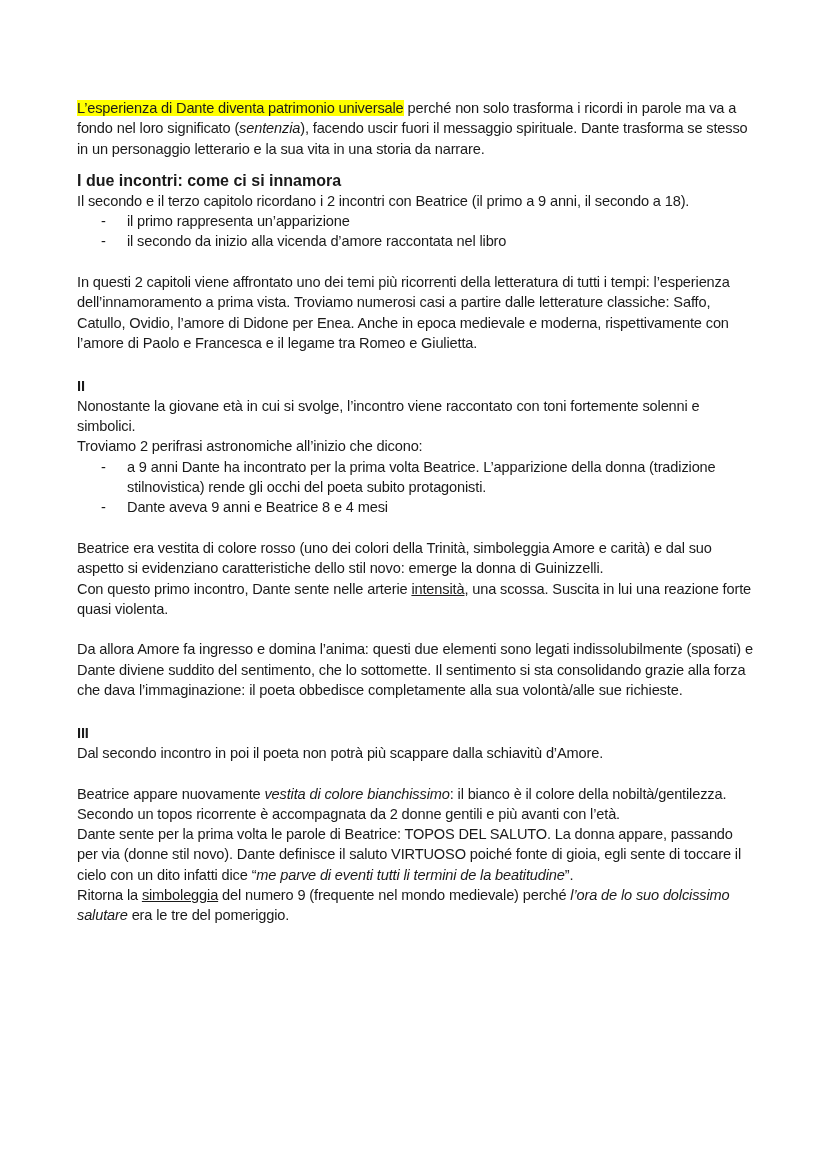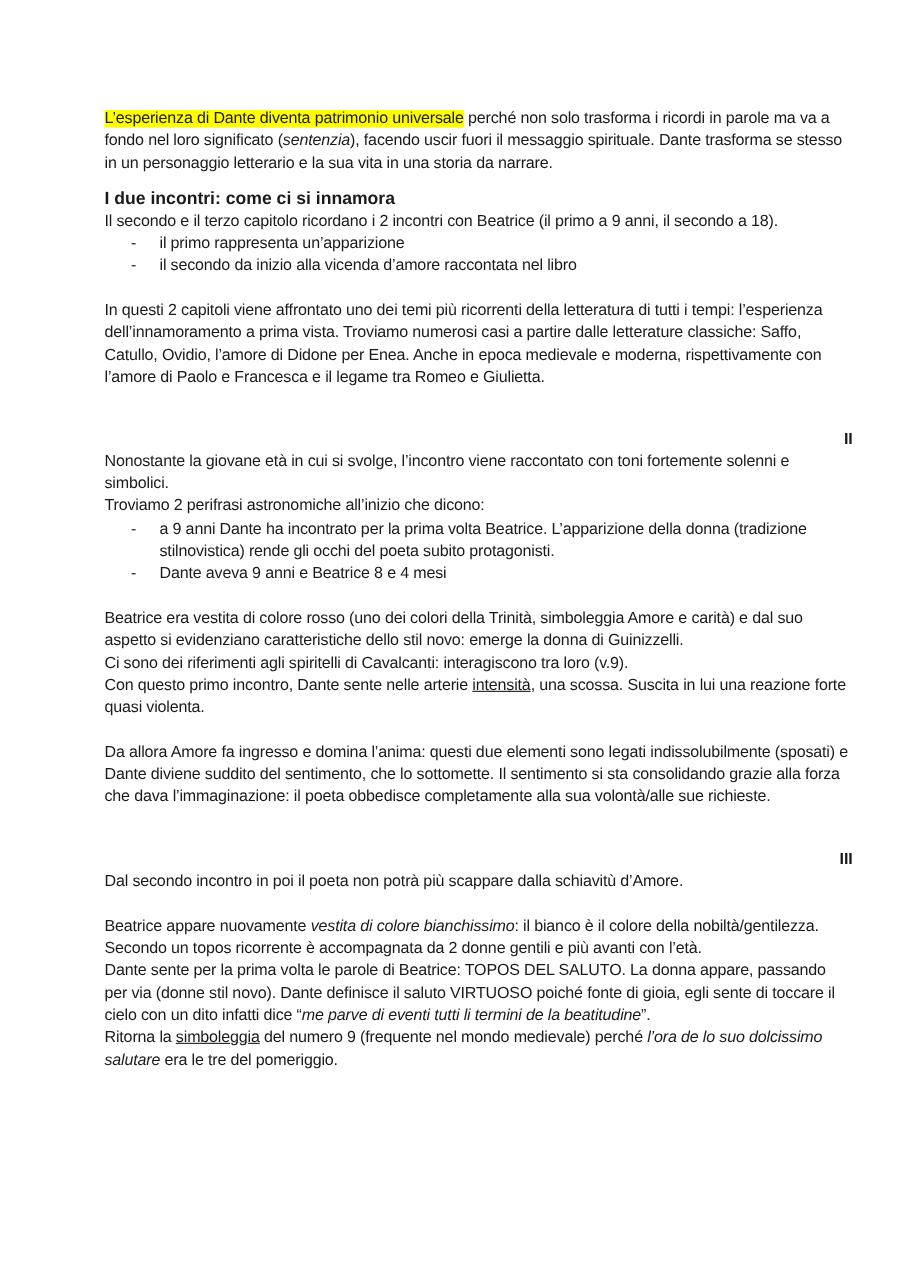--- a/index.html
+++ b/index.html
@@ -10,21 +10,21 @@
     body {
       width: 828px;
       height: 1171px;
       position: relative;
       overflow: hidden;
       color: #1a1a1a;
       font-family: "Liberation Sans", sans-serif;
     }
     .page {
       position: absolute;
-      left: 95px;
+      left: 77px;
       top: 98px;
       width: 680px;
       font-size: 14.6px;
       line-height: 20.3px;
       letter-spacing: -0.15px;
     }
     p {
       margin: 0;
     }
     .gap {
@@ -36,25 +36,25 @@
     .section-title {
       font-family: "Liberation Sans", sans-serif;
       font-weight: bold;
       font-size: 16px;
       line-height: 20px;
       margin-top: 12px;
       margin-bottom: 0;
       letter-spacing: 0;
     }
     .roman {
-      text-align: right;
+      text-align: left;
       font-weight: bold;
       font-size: 14.6px;
       line-height: 20.3px;
-      margin-top: 16px;
+      margin-top: 2px;
     }
     ul.dash {
       list-style: none;
       margin: 0;
       padding: 0;
     }
     ul.dash li {
       position: relative;
       padding-left: 50px;
     }
@@ -93,21 +93,20 @@
   <p>Nonostante la giovane età in cui si svolge, l’incontro viene raccontato con toni fortemente solenni e simbolici.</p>
   <p>Troviamo 2 perifrasi astronomiche all’inizio che dicono:</p>
   <ul class="dash">
     <li><span class="bullet">-</span><span>a 9 anni Dante ha incontrato per la prima volta Beatrice. L’apparizione della donna (tradizione stilnovistica) rende gli occhi del poeta subito protagonisti.</span></li>
     <li><span class="bullet">-</span><span>Dante aveva 9 anni e Beatrice 8 e 4 mesi</span></li>
   </ul>
 
   <div class="gap"></div>
 
   <p>Beatrice era vestita di colore rosso (uno dei colori della Trinità, simboleggia Amore e carità) e dal suo aspetto si evidenziano caratteristiche dello stil novo: emerge la donna di Guinizzelli.</p>
-  <p>Ci sono dei riferimenti agli spiritelli di Cavalcanti: interagiscono tra loro (v.9).</p>
   <p>
     <span>Con questo primo incontro, Dante sente nelle arterie </span><u>intensità</u><span>, una scossa. Suscita in lui una reazione forte quasi violenta.</span>
   </p>
 
   <div class="gap"></div>
 
   <p>Da allora Amore fa ingresso e domina l’anima: questi due elementi sono legati indissolubilmente (sposati) e Dante diviene suddito del sentimento, che lo sottomette. Il sentimento si sta consolidando grazie alla forza che dava l’immaginazione: il poeta obbedisce completamente alla sua volontà/alle sue richieste.</p>
 
   <div class="gap"></div>
 

